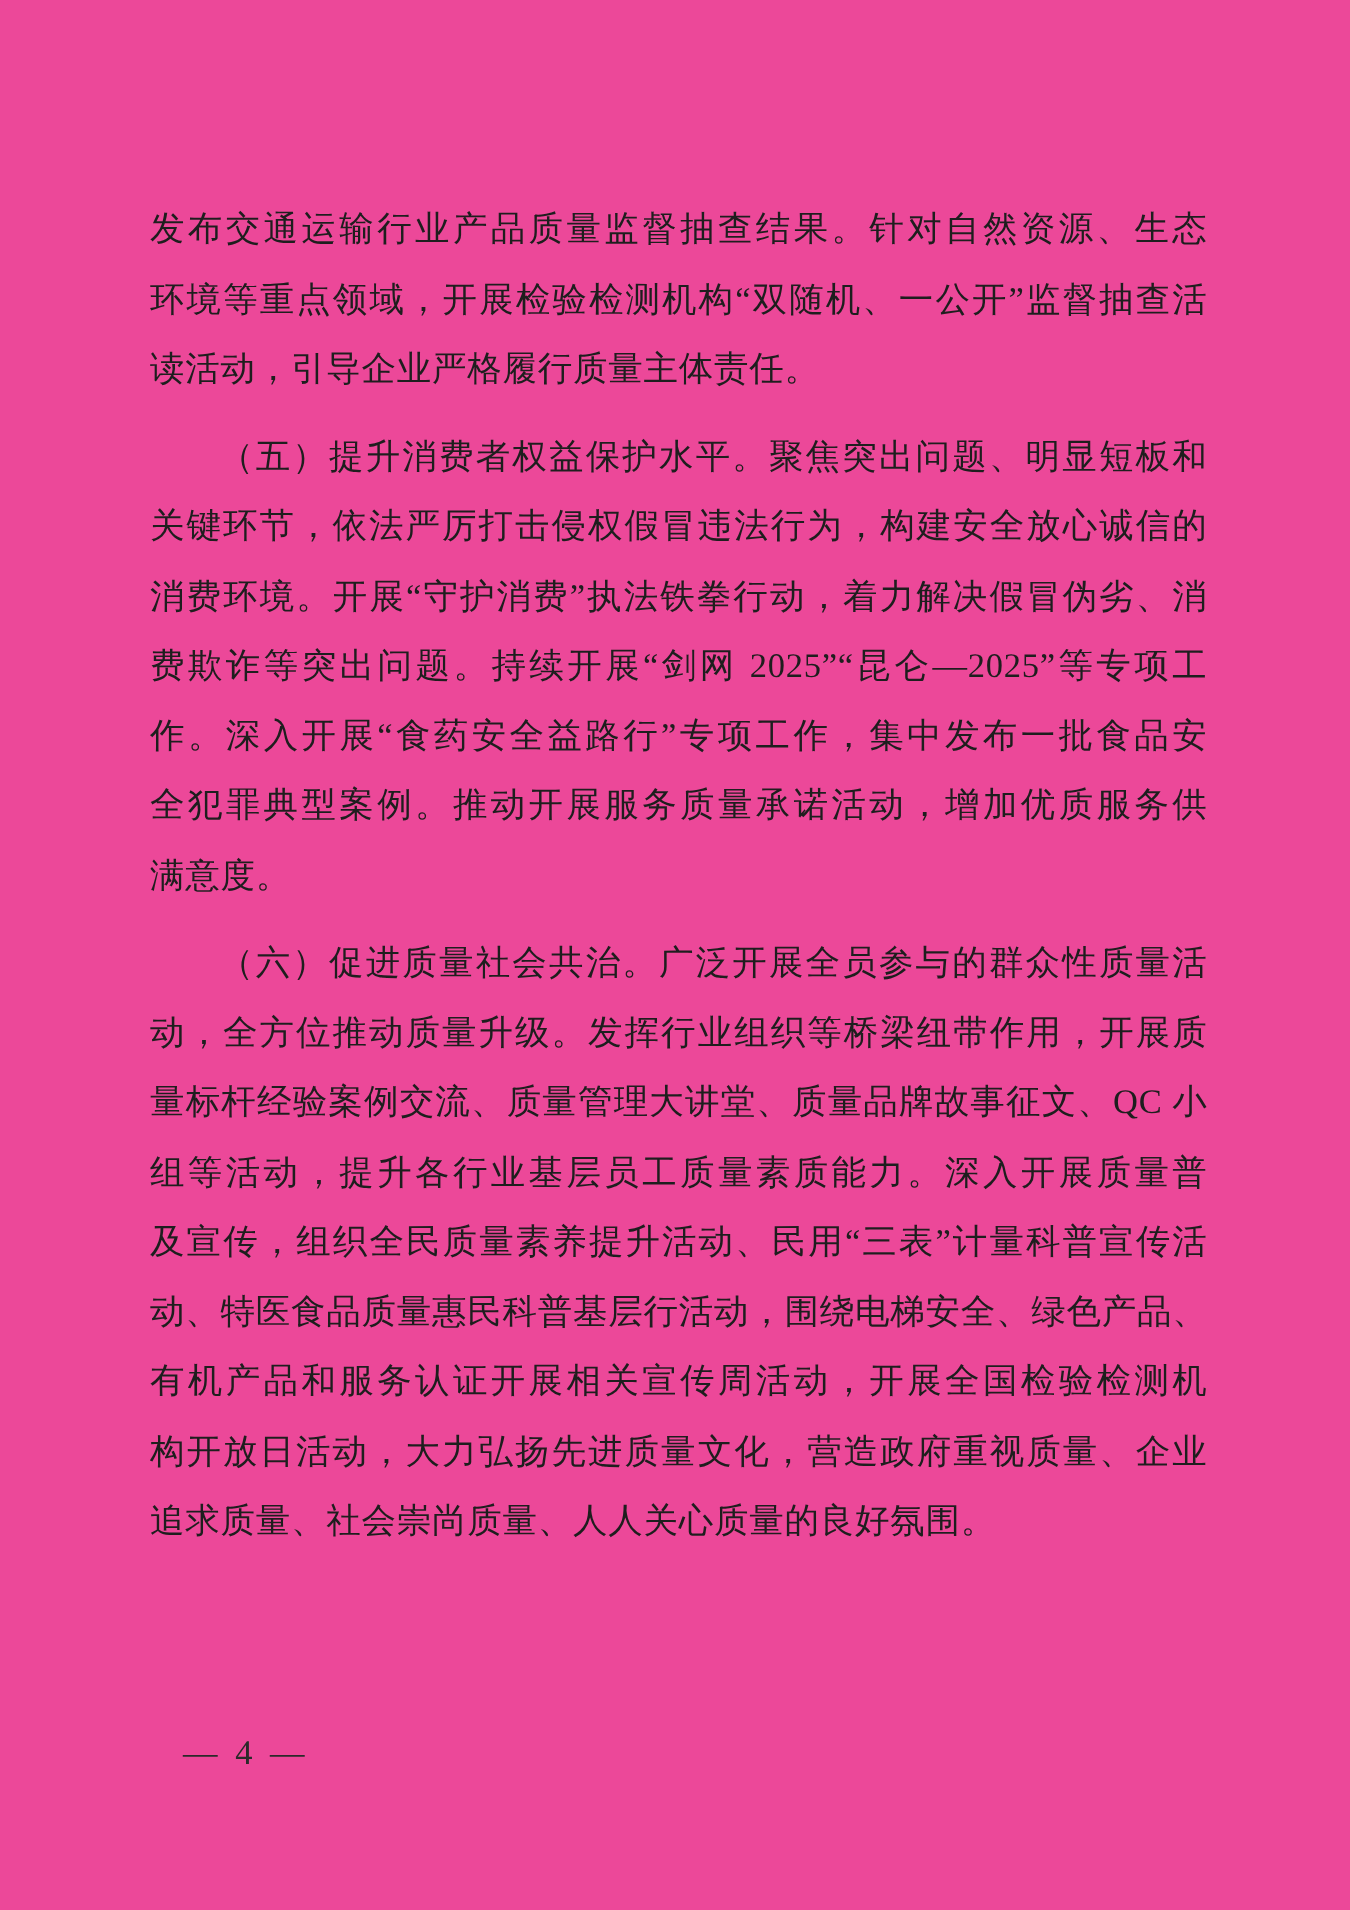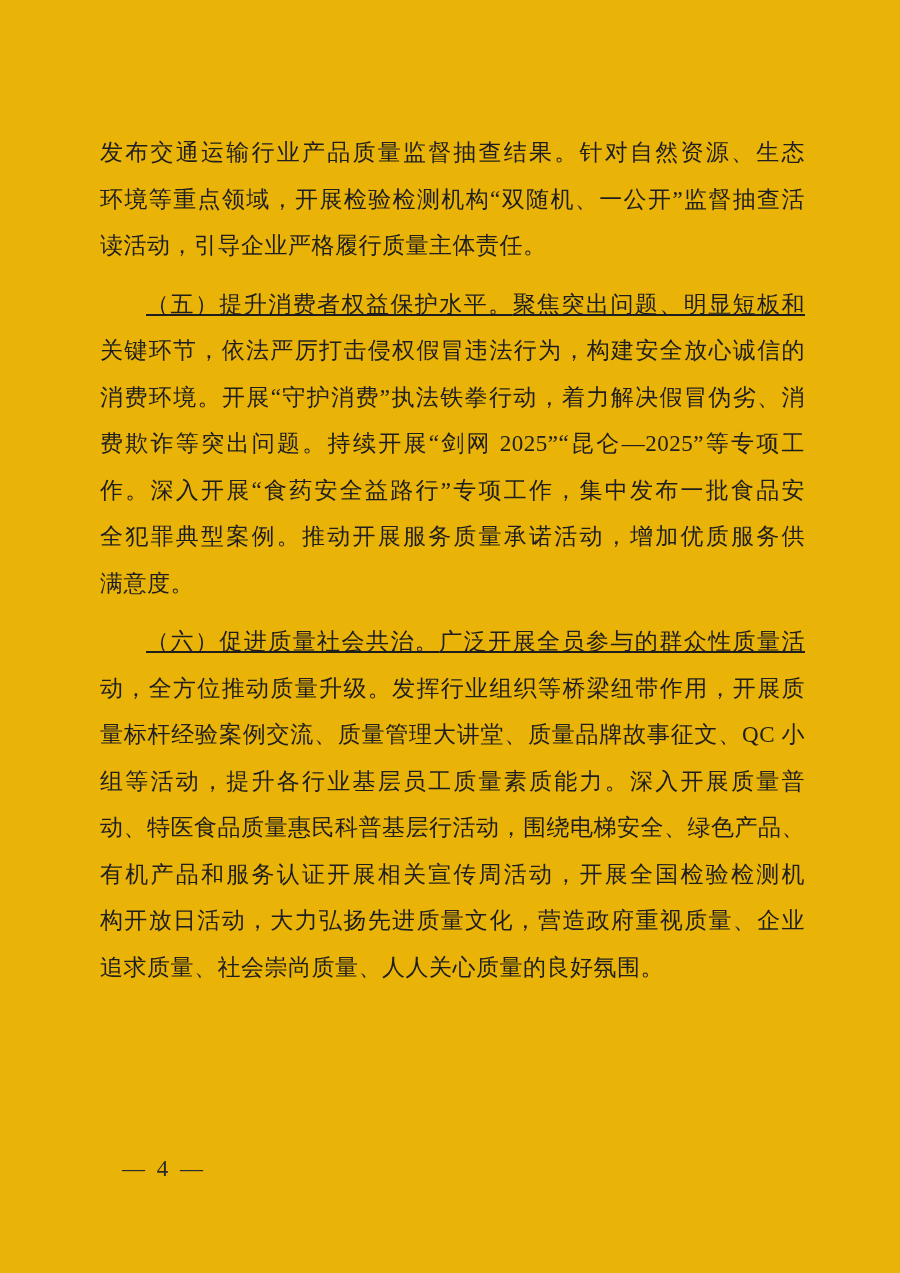--- a/index.html
+++ b/index.html
@@ -13,21 +13,21 @@
     position: relative;
     font-family: "Liberation Serif", serif;
     color: #1e1e1e;
     overflow: hidden;
   }
   .page {
     position: absolute;
     left: 0; top: 0;
     width: 900px;
     height: 1273px;
-    background: #eab308;
+    background: #ec4899;
   }
   .text-block {
     position: absolute;
     left: 100px;
     top: 130px;
     width: 705px;
   }
   .line {
     font-size: 23px;
     line-height: 46.5px;
@@ -36,21 +36,20 @@
     text-align-last: justify;
     letter-spacing: 0.5px;
     white-space: normal;
     overflow: hidden;
   }
   .line.para-end {
     text-align-last: left;
   }
   .line.indent {
     text-indent: 2em;
-    text-decoration: underline;
   }
   .line.para-start {
     margin-top: 12px;
   }
   
   .head {
     font-family: "Liberation Serif", serif;
   }
   .footer {
     position: absolute;
@@ -78,20 +77,21 @@
     <div class="line">消费环境。开展“守护消费”执法铁拳行动，着力解决假冒伪劣、消</div>
     <div class="line">费欺诈等突出问题。持续开展“剑网 2025”“昆仑—2025”等专项工</div>
     <div class="line">作。深入开展“食药安全益路行”专项工作，集中发布一批食品安</div>
     <div class="line">全犯罪典型案例。推动开展服务质量承诺活动，增加优质服务供</div>
     <div class="line para-end">满意度。</div>
 
     <div class="line indent para-start"><span class="head">（六）促进质量社会共治。</span><span>广泛开展全员参与的群众性质量活</span></div>
     <div class="line">动，全方位推动质量升级。发挥行业组织等桥梁纽带作用，开展质</div>
     <div class="line">量标杆经验案例交流、质量管理大讲堂、质量品牌故事征文、QC 小</div>
     <div class="line">组等活动，提升各行业基层员工质量素质能力。深入开展质量普</div>
+    <div class="line">及宣传，组织全民质量素养提升活动、民用“三表”计量科普宣传活</div>
     <div class="line">动、特医食品质量惠民科普基层行活动，围绕电梯安全、绿色产品、</div>
     <div class="line">有机产品和服务认证开展相关宣传周活动，开展全国检验检测机</div>
     <div class="line">构开放日活动，大力弘扬先进质量文化，营造政府重视质量、企业</div>
     <div class="line para-end">追求质量、社会崇尚质量、人人关心质量的良好氛围。</div>
 
   </div>
 
   <div class="footer">— 4 —</div>
 </div>
 

